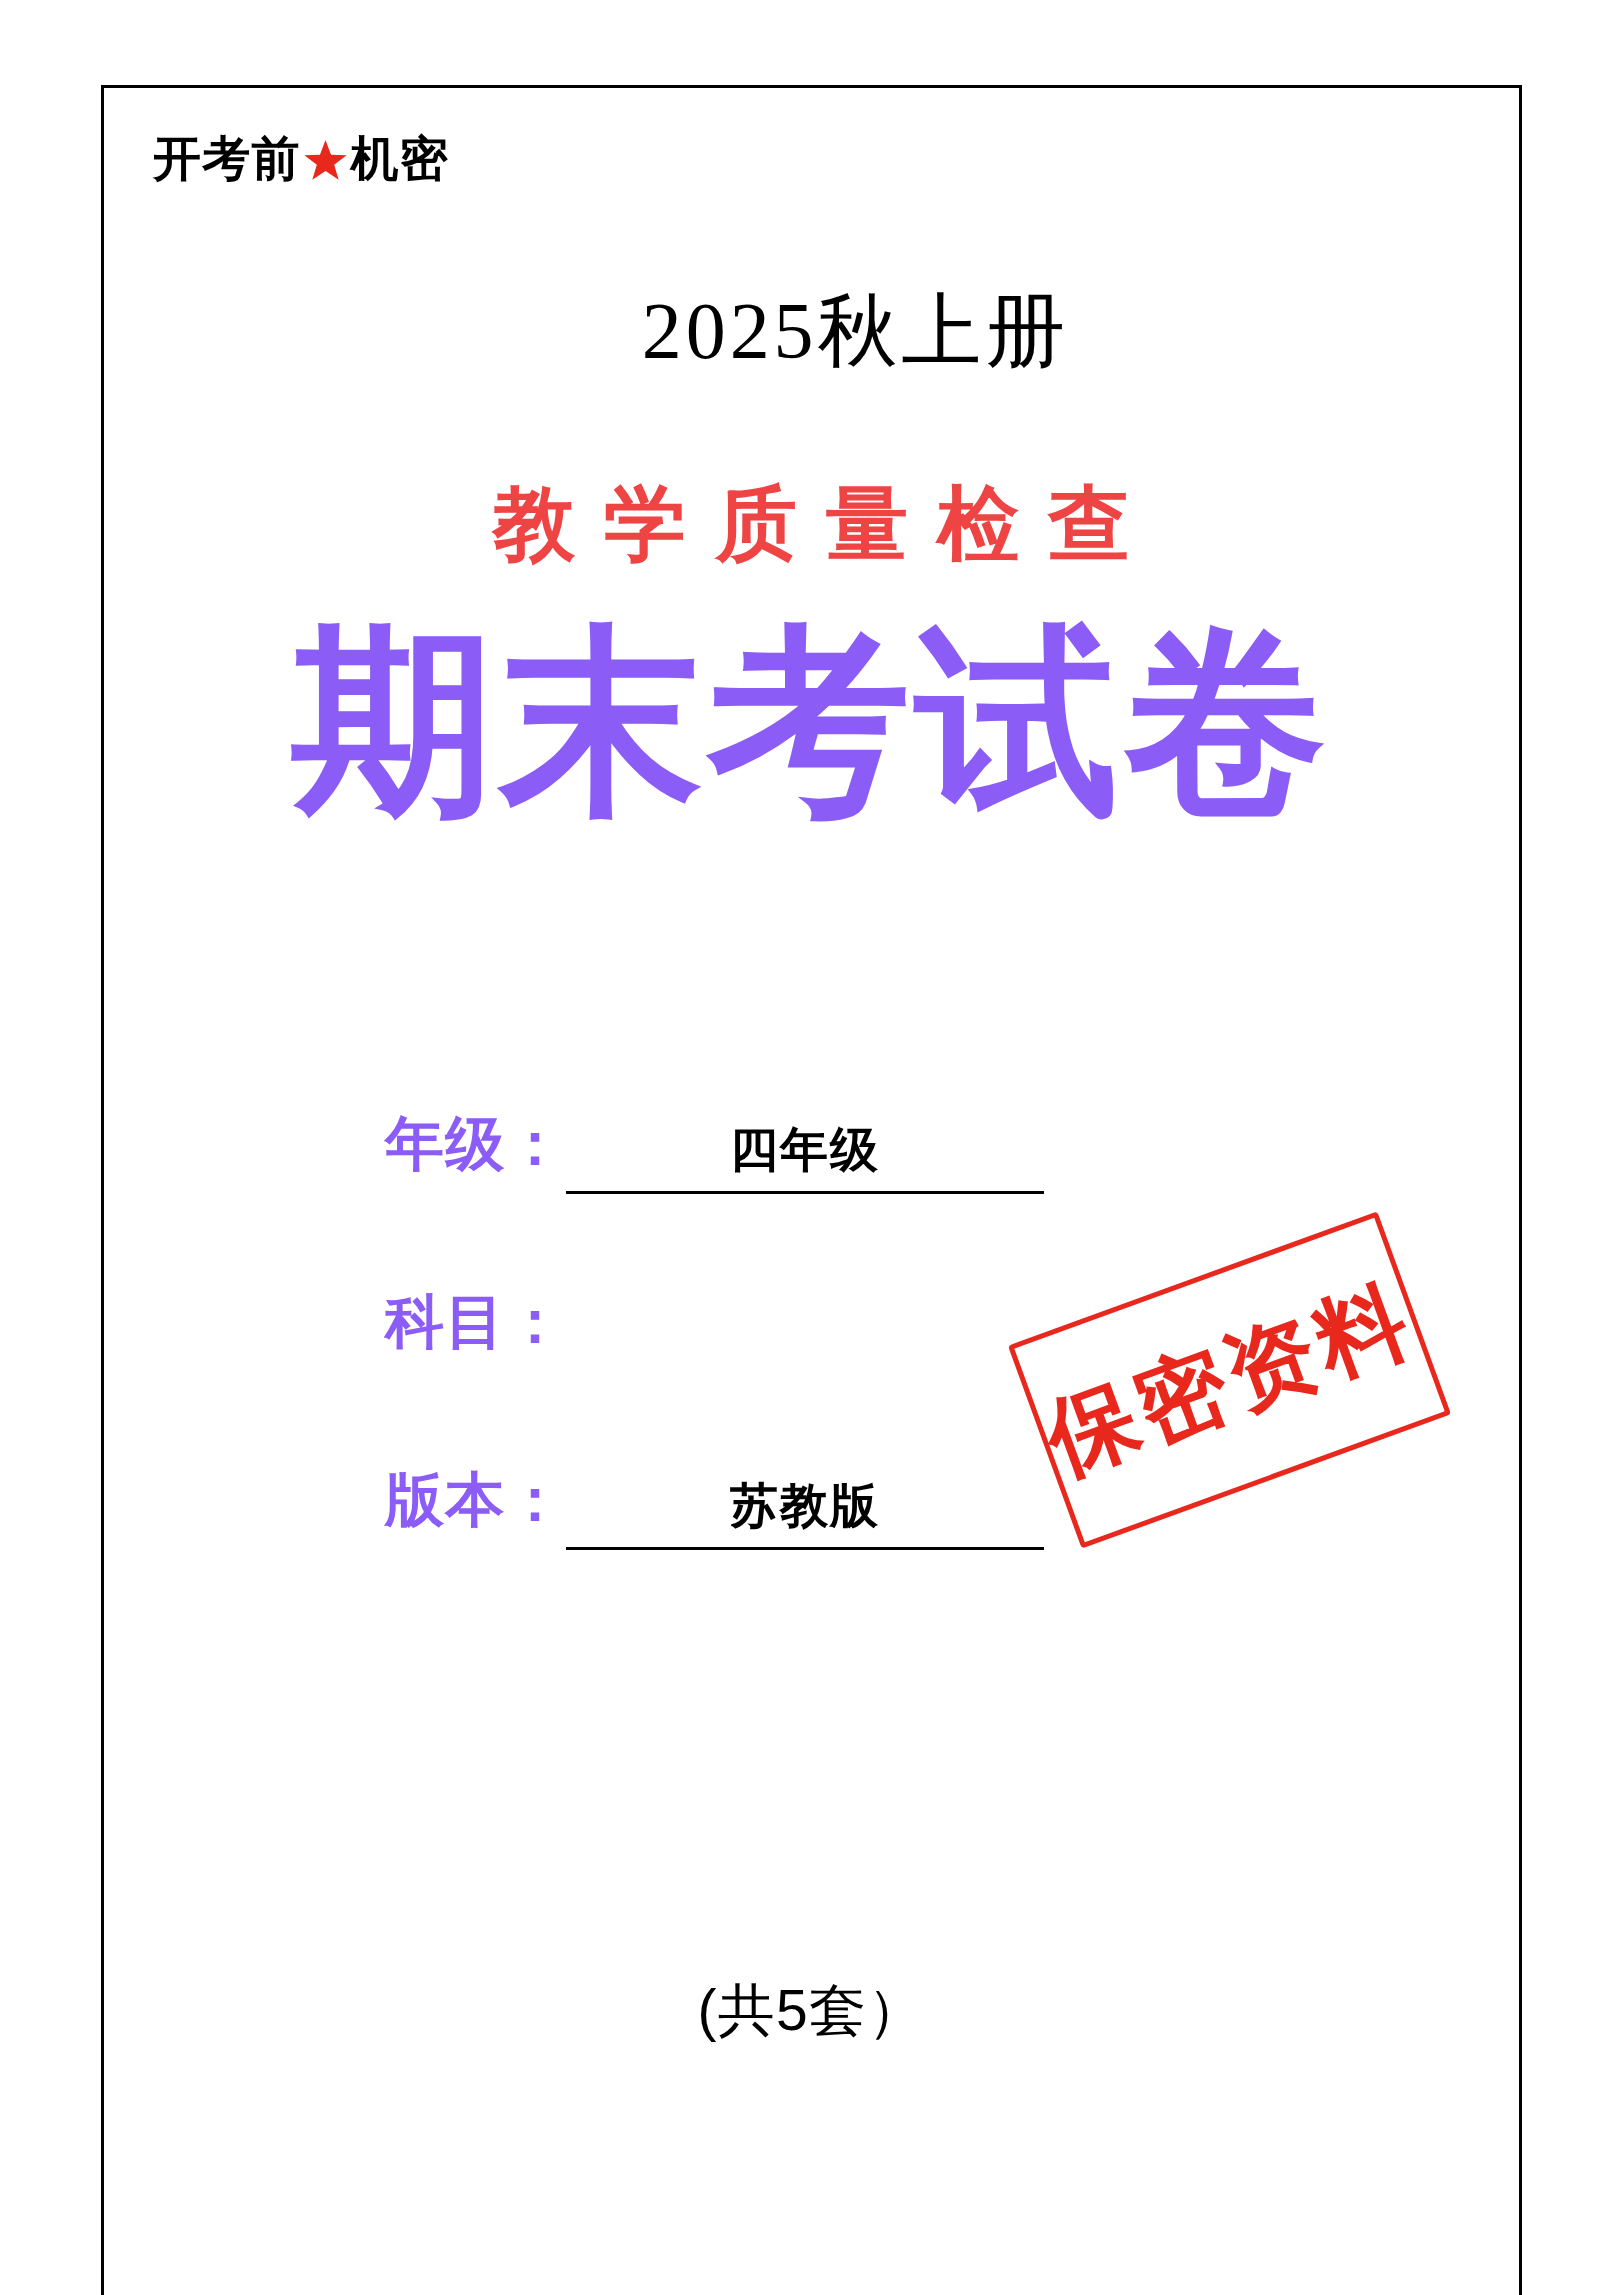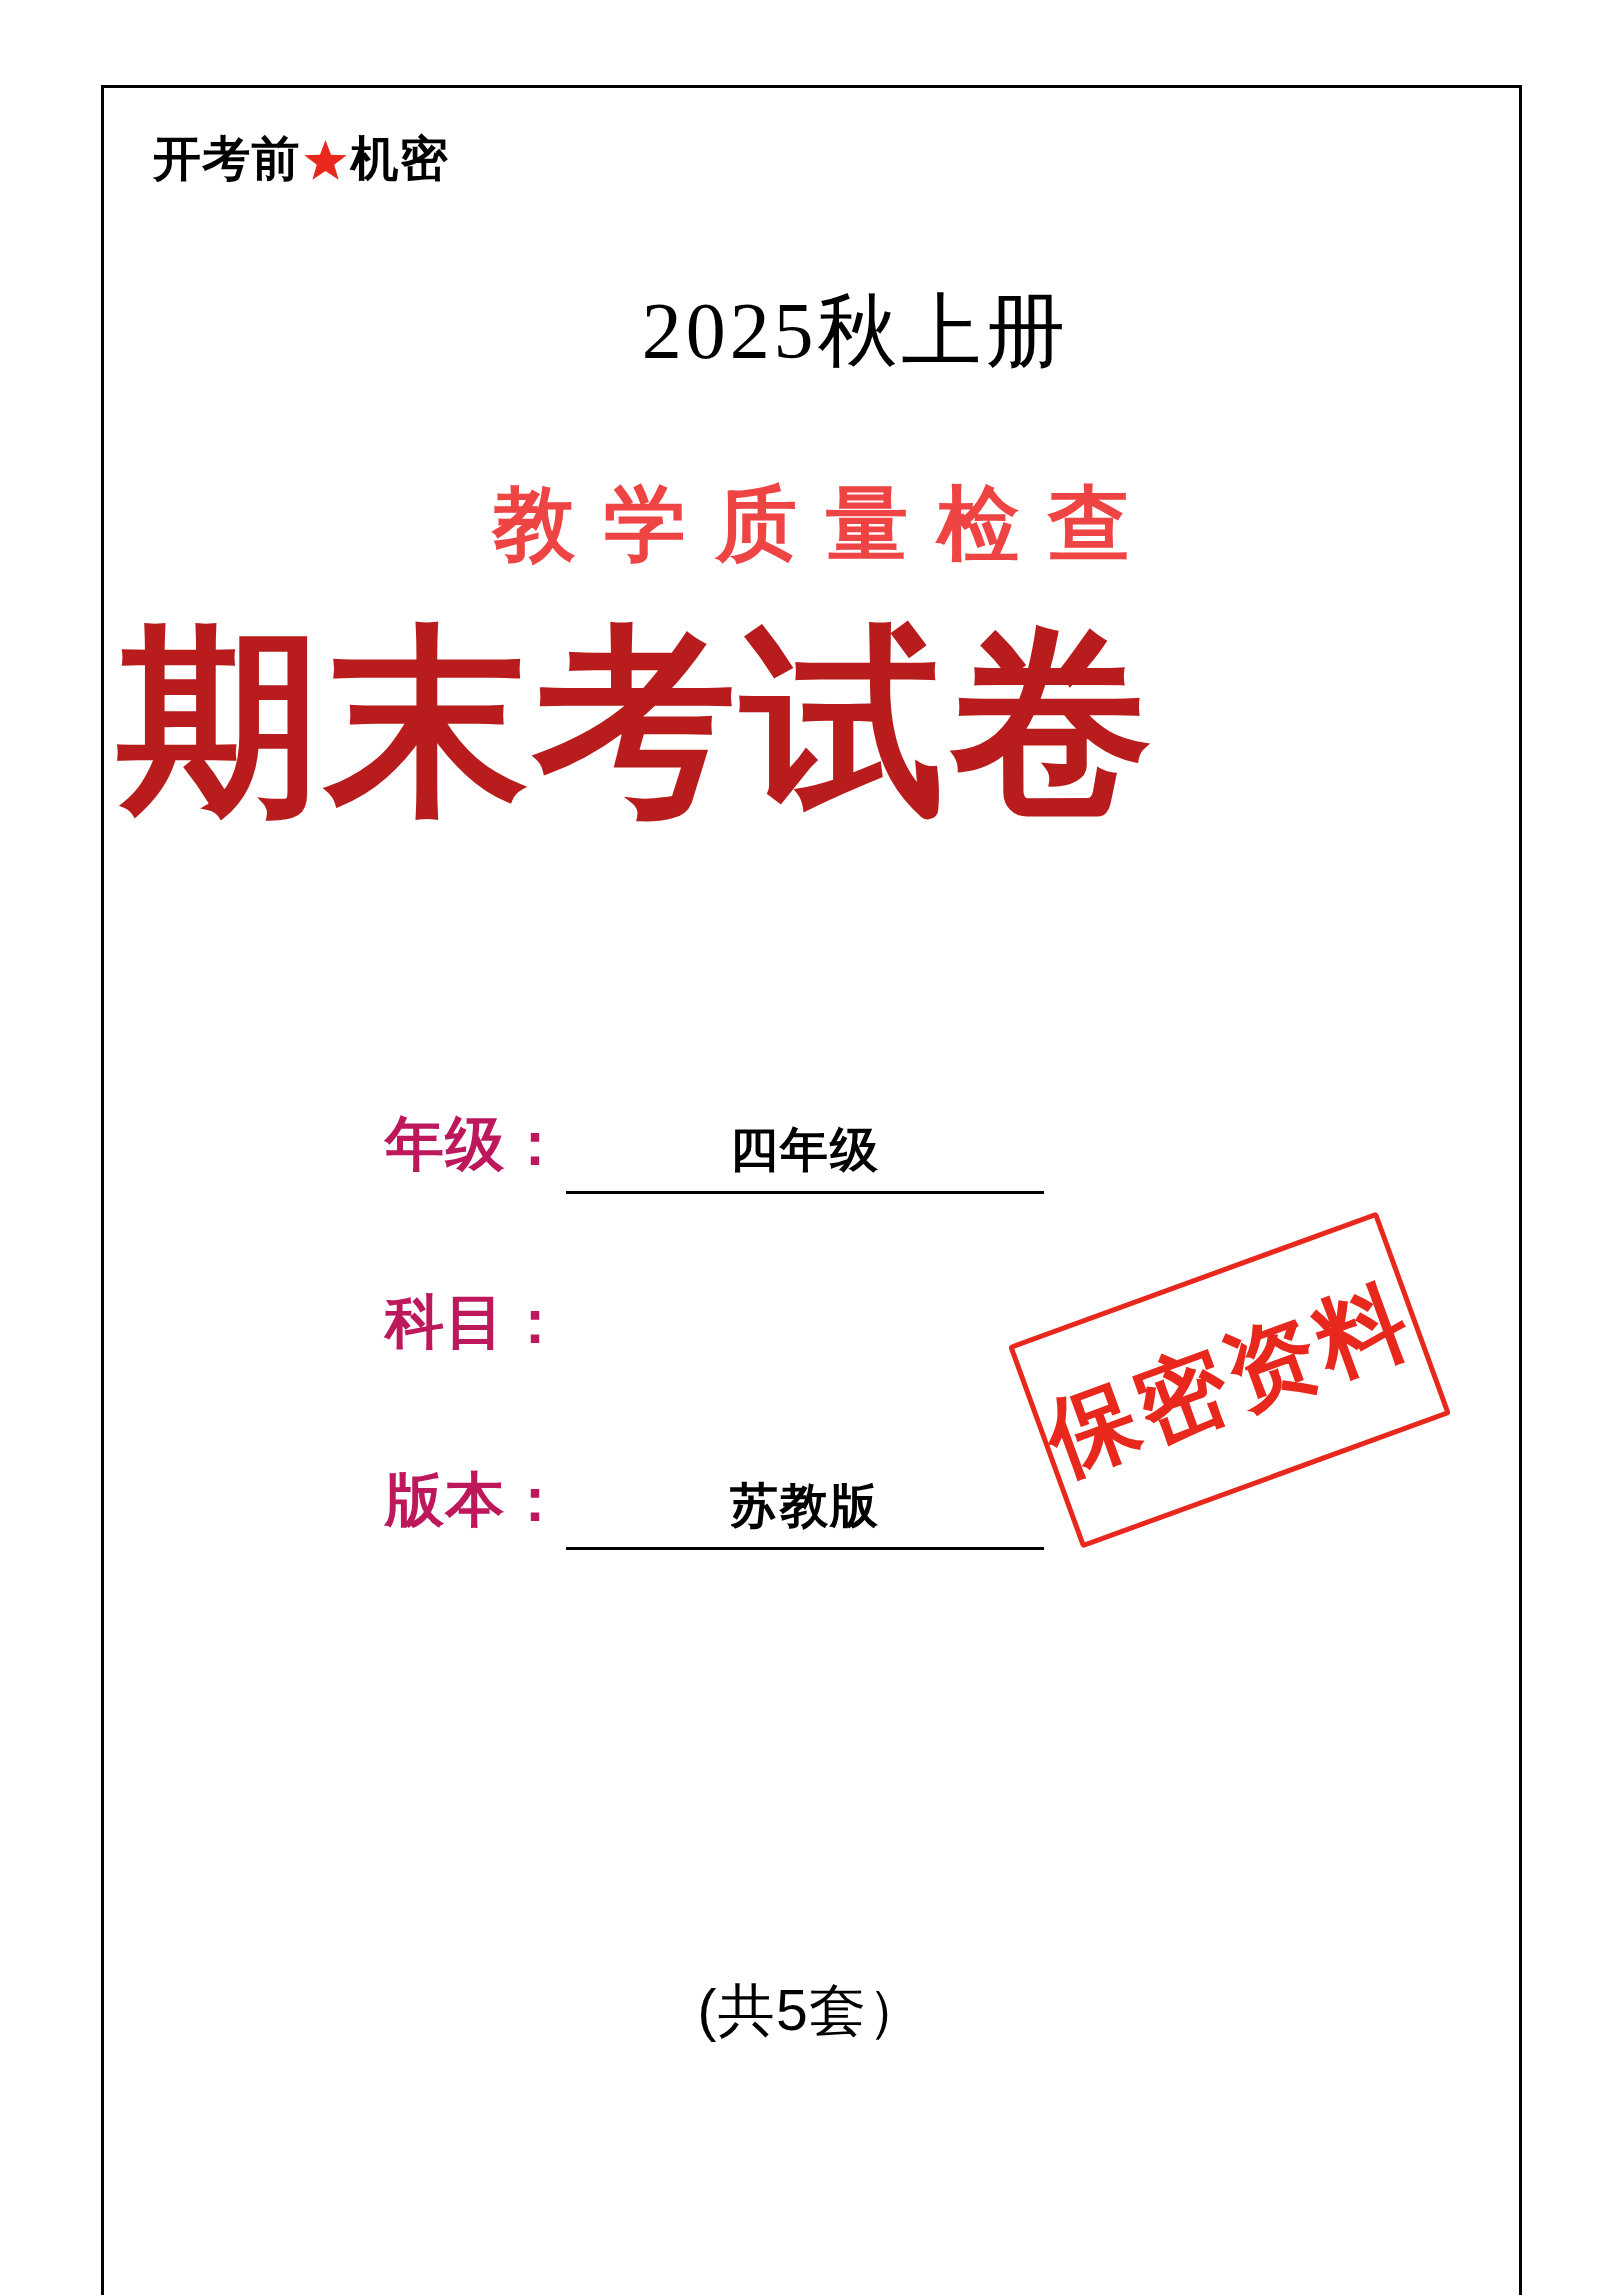--- a/index.html
+++ b/index.html
@@ -77,28 +77,27 @@
     font-weight: bold;
     letter-spacing: 29px;
     text-indent: 29px;
     color: #ef4444;
   }
   .title-main {
     position: absolute;
     top: 517px;
     left: 0;
     width: 100%;
-    text-align: left;
+    text-align: center;
     font-family: "Liberation Sans", sans-serif;
     font-size: 203px;
     font-weight: bold;
     letter-spacing: 5.2px;
-    color: #b91c1c;
+    color: #8b5cf6;
     line-height: 1.15;
-    margin-left: 13px;
   }
 
   
   .fields {
     position: absolute;
     top: 1008px;
     left: 0;
     width: 100%;
   }
   .field-row {
@@ -106,21 +105,21 @@
     align-items: flex-end;
     justify-content: flex-start;
     margin: 0 0 80px 281px;
     height: 98px;
   }
   .field-label {
     font-family: "Liberation Serif", serif;
     font-weight: bold;
     font-size: 59px;
     letter-spacing: 1.3px;
-    color: #be185d;
+    color: #8b5cf6;
     white-space: nowrap;
     padding-bottom: 9.2px;
   }
   .field-value-wrap {
     position: relative;
     width: 478px;
     border-bottom: 3.3px solid #000;
     text-align: center;
     padding-bottom: 9.2px;
   }

